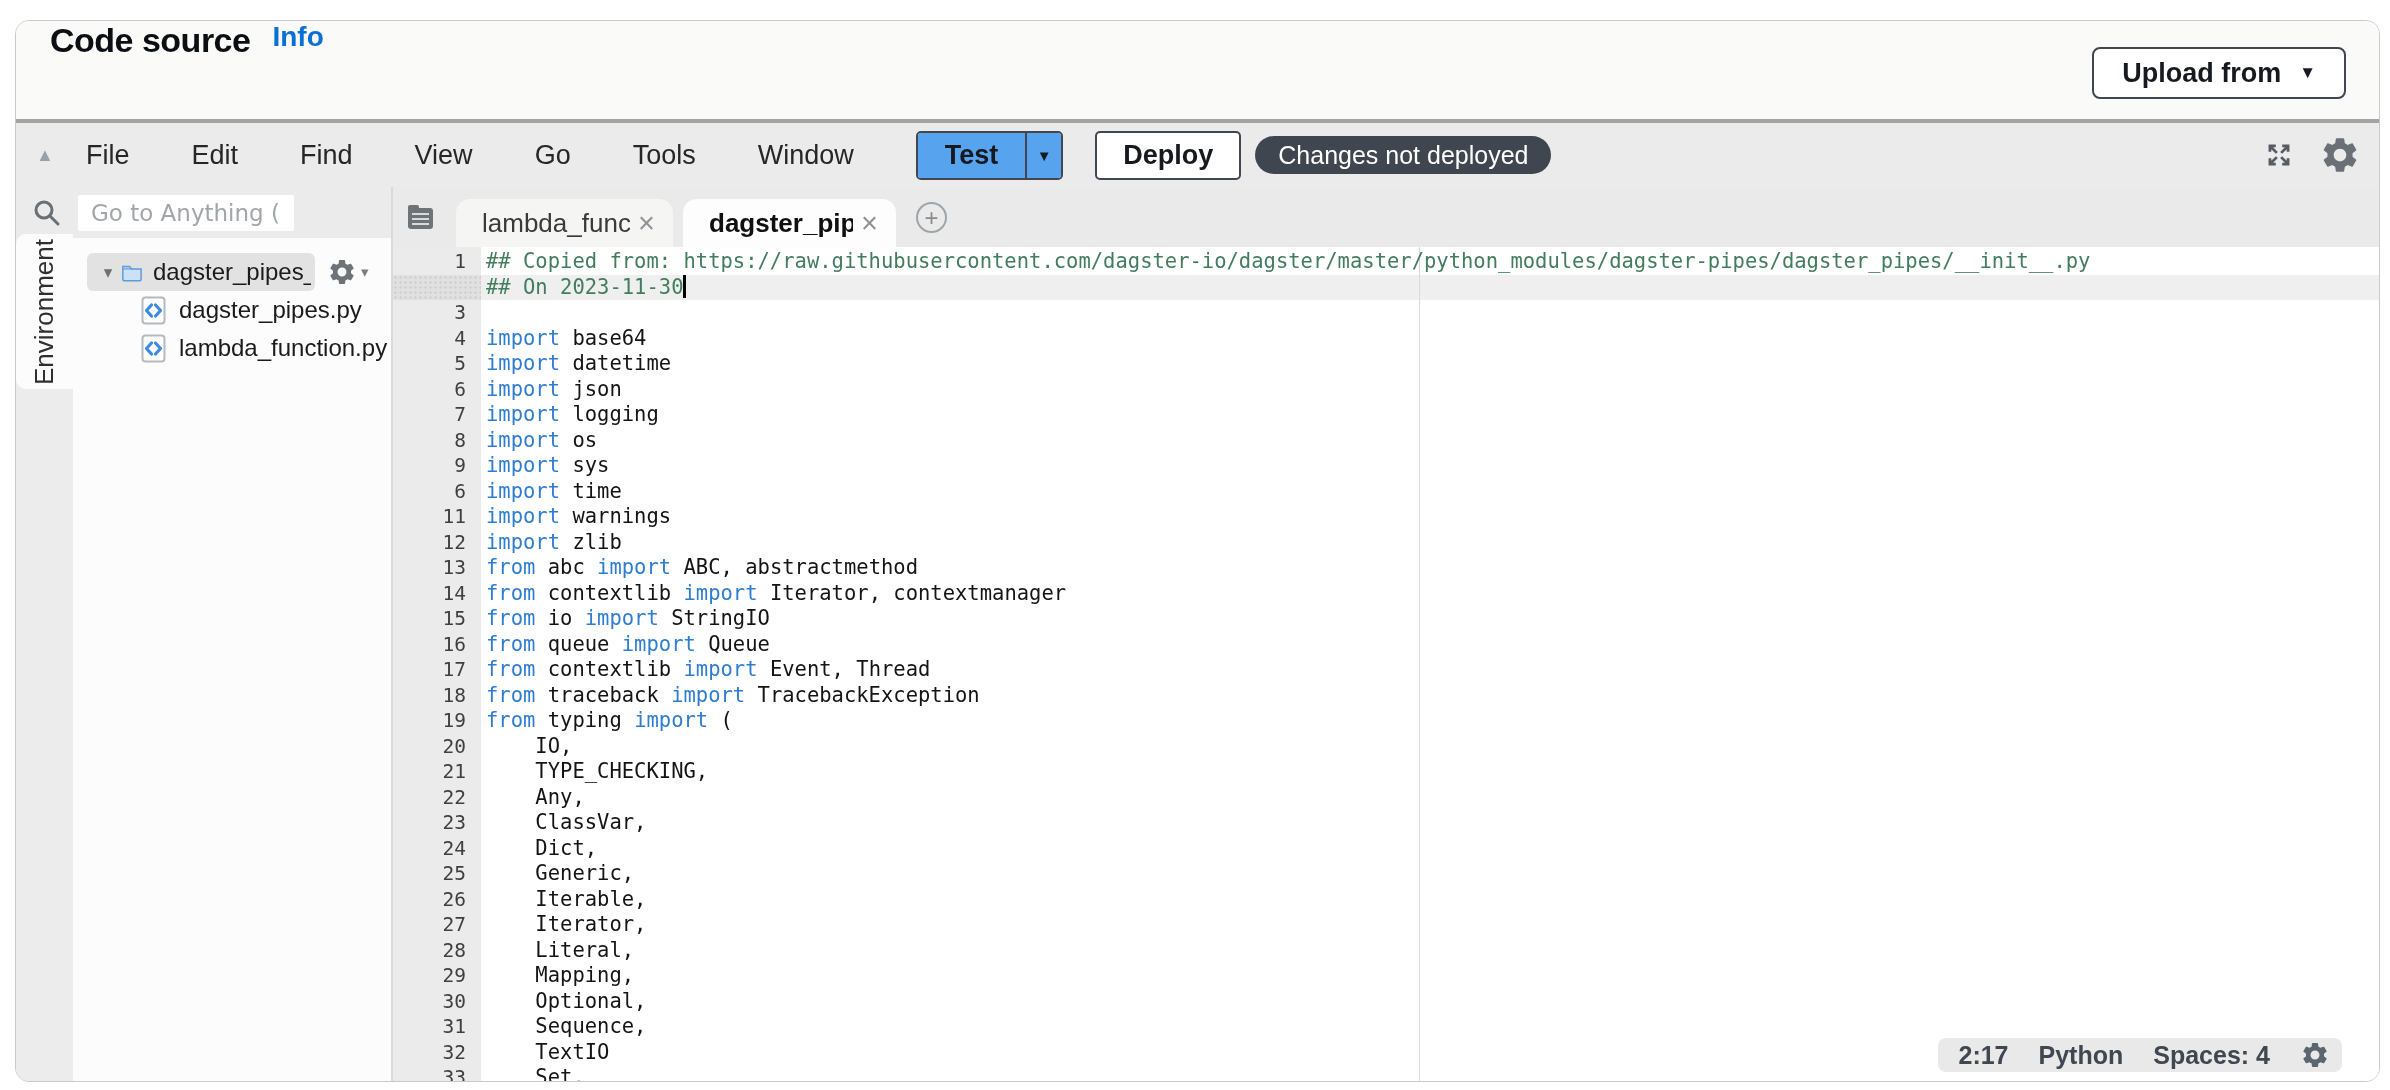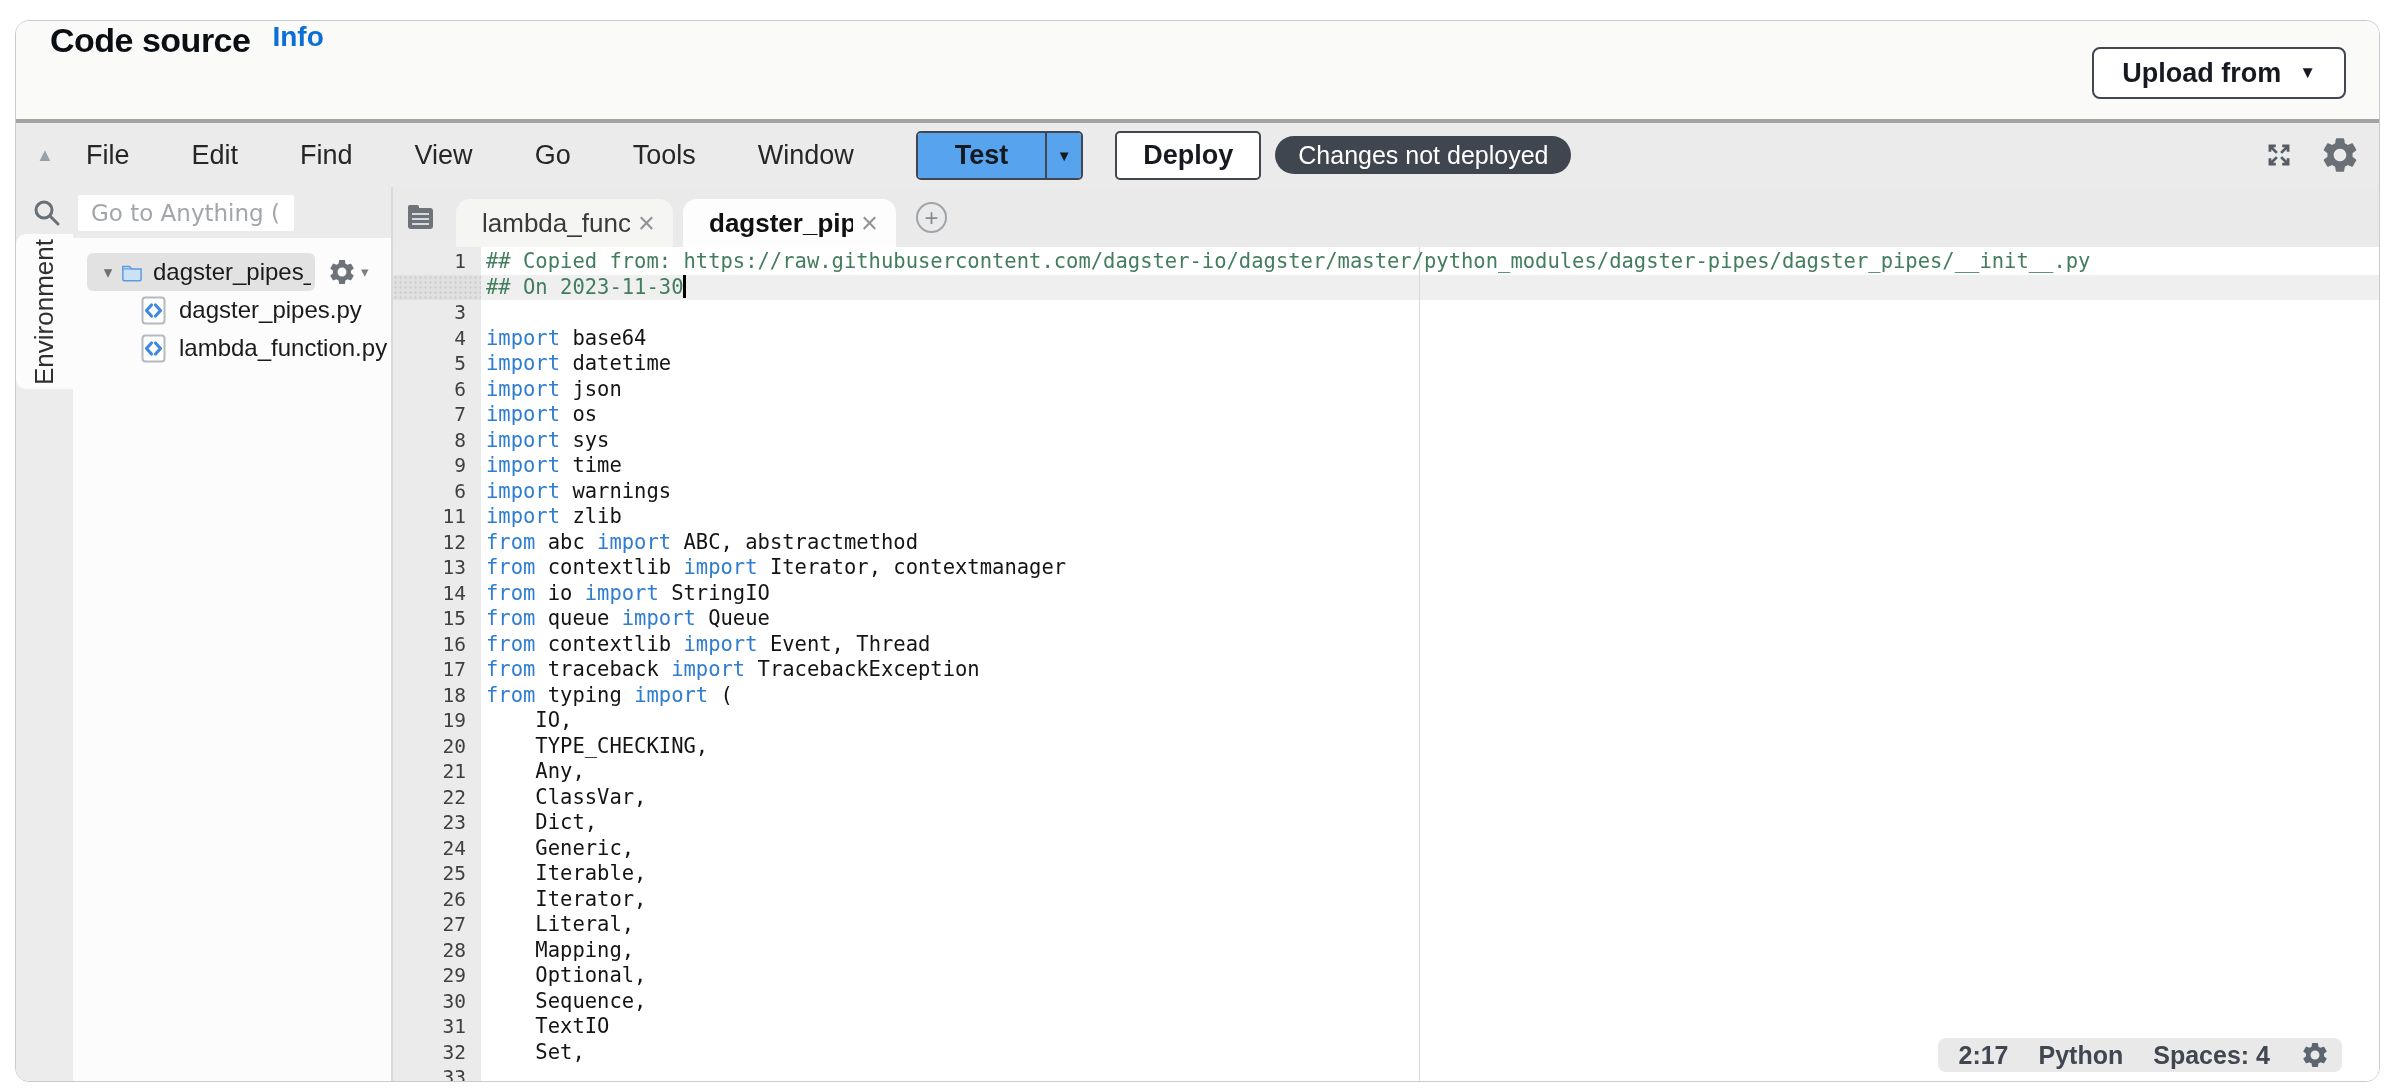--- a/index.html
+++ b/index.html
@@ -23,21 +23,21 @@
                 padding:0 28px; font-size:27px; font-weight:700; color:#16191f; cursor:pointer; }
   .upload-btn .caret { font-size:17px; margin-left:18px; color:#16191f; }
 
   
   .menubar { height:64px; background:#ebebeb; display:flex; align-items:center; flex:0 0 auto; }
   .collapse-tri { width:58px; text-align:center; color:#9aa0a5; font-size:18px; cursor:pointer; }
   .menu-items { display:flex; align-items:center; gap:62px; margin-left:12px; }
   .menu-item { font-size:27px; color:#262626; cursor:pointer; }
   .test-split { display:flex; margin-left:62px; height:49px; border:2.5px solid #424650;
                 border-radius:5px; overflow:hidden; cursor:pointer; }
-  .test-main { background:#58a3ee; display:flex; align-items:center; padding:0 37px;
+  .test-main { background:#58a3ee; display:flex; align-items:center; padding:0 27px;
                font-size:27px; font-weight:700; color:#16191f; }
   .test-caret { background:#58a3ee; border-left:2.5px solid #424650; width:36px; display:flex;
                 align-items:center; justify-content:center; font-size:15px; color:#16191f; }
   .deploy-btn { margin-left:32px; height:49px; background:#fff; border:2.5px solid #424650;
                 border-radius:5px; display:flex; align-items:center; padding:0 26px;
                 font-size:27px; font-weight:700; color:#16191f; cursor:pointer; }
   .status-badge { margin-left:14px; height:38px; background:#404650; border-radius:19px;
                   display:flex; align-items:center; padding:0 23px; font-size:25px; color:#fff; }
   .menubar-right { margin-left:auto; display:flex; align-items:center; gap:24px; padding-right:18px; }
   .icon-btn { cursor:pointer; display:flex; align-items:center; }
@@ -282,20 +282,21 @@
           </div>
         <div class="active-gutter" id="active-gutter" style="top: 27.5px;"></div>
         <div class="print-margin"></div>
         <div class="code-lines" id="code-lines">
             <div class="code-line"><span class="tok-c">## Copied from: https://raw.githubusercontent.com/dagster-io/dagster/master/python_modules/dagster-pipes/dagster_pipes/__init__.py</span></div>
             <div class="code-line"><span class="tok-c">## On 2023-11-30</span><span class="cursor"></span></div>
             <div class="code-line"></div>
             <div class="code-line"><span class="tok-k">import</span><span class="tok-t"> base64</span></div>
             <div class="code-line"><span class="tok-k">import</span><span class="tok-t"> datetime</span></div>
             <div class="code-line"><span class="tok-k">import</span><span class="tok-t"> json</span></div>
+            <div class="code-line"><span class="tok-k">import</span><span class="tok-t"> logging</span></div>
             <div class="code-line"><span class="tok-k">import</span><span class="tok-t"> os</span></div>
             <div class="code-line"><span class="tok-k">import</span><span class="tok-t"> sys</span></div>
             <div class="code-line"><span class="tok-k">import</span><span class="tok-t"> time</span></div>
             <div class="code-line"><span class="tok-k">import</span><span class="tok-t"> warnings</span></div>
             <div class="code-line"><span class="tok-k">import</span><span class="tok-t"> zlib</span></div>
             <div class="code-line"><span class="tok-k">from</span><span class="tok-t"> abc </span><span class="tok-k">import</span><span class="tok-t"> ABC, abstractmethod</span></div>
             <div class="code-line"><span class="tok-k">from</span><span class="tok-t"> contextlib </span><span class="tok-k">import</span><span class="tok-t"> Iterator, contextmanager</span></div>
             <div class="code-line"><span class="tok-k">from</span><span class="tok-t"> io </span><span class="tok-k">import</span><span class="tok-t"> StringIO</span></div>
             <div class="code-line"><span class="tok-k">from</span><span class="tok-t"> queue </span><span class="tok-k">import</span><span class="tok-t"> Queue</span></div>
             <div class="code-line"><span class="tok-k">from</span><span class="tok-t"> contextlib </span><span class="tok-k">import</span><span class="tok-t"> Event, Thread</span></div>

